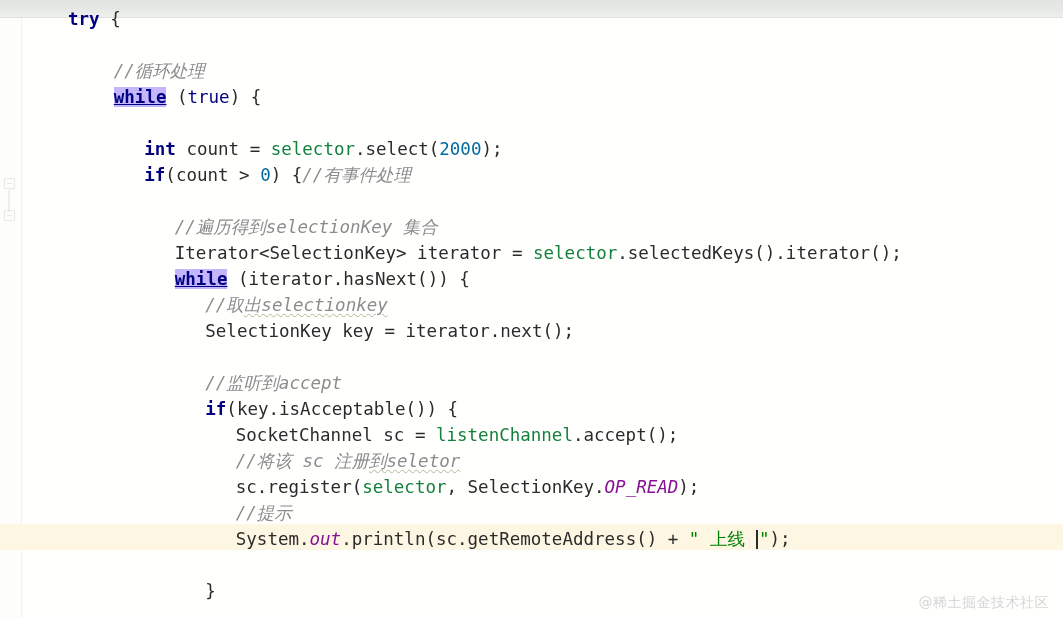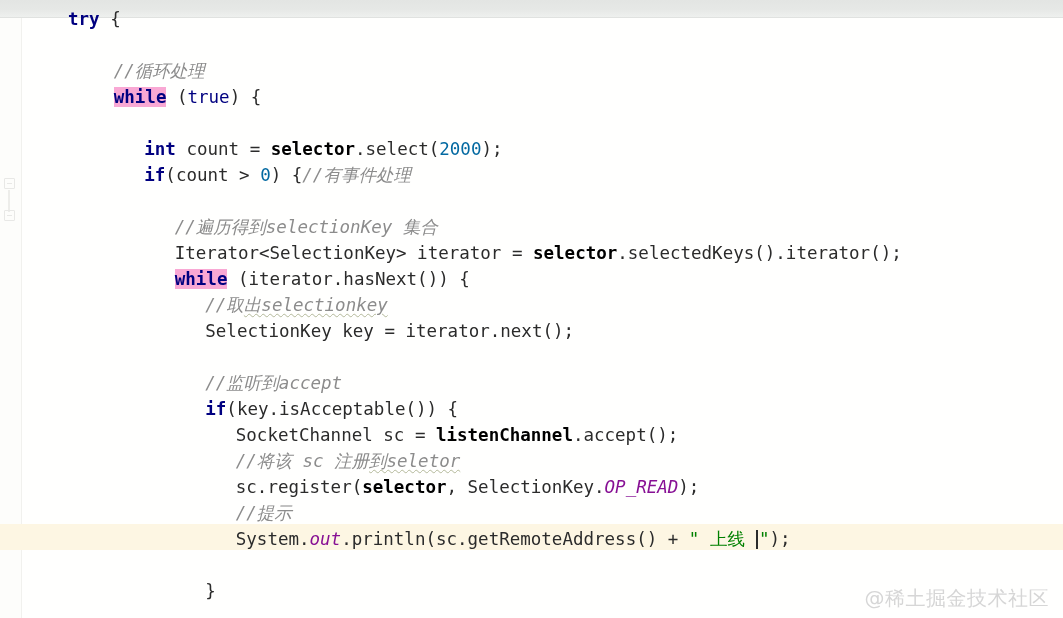--- a/index.html
+++ b/index.html
@@ -83,24 +83,24 @@
   .line.current {
     background: #fdf6e3;
   }
 
   
   .kw        { color: #000080; font-weight: bold; }
   .kw-plain  { color: #000080; }
   .plain     { color: #2b2b2b; }
   .num       { color: #0369a1; }
   .str       { color: #008000; }
-  .field     { color: #000000; font-weight: bold; }
+  .field     { color: #15803d; font-weight: normal; }
   .static-f  { color: #871094; font-style: italic; font-weight: normal; }
   .comment   { color: #8c8c8c; font-style: italic; margin-top: 36px; }
-  .search-hl { background: #f9a8d4; }
+  .search-hl { background: #c4b5fd; text-decoration: underline; }
   .typo      {
     text-decoration: underline wavy #b3b89a;
     text-decoration-thickness: 1px;
     text-underline-offset: 2px;
   }
 
   
   .caret {
     display: inline-block;
     width: 1.5px;
@@ -108,21 +108,21 @@
     background: #2b2b2b;
     vertical-align: -4px;
     margin: 0 1px;
   }
 
   
   #watermark {
     position: absolute;
     right: 14px; bottom: 6px;
     font-family: "DejaVu Sans", "Liberation Sans", sans-serif;
-    font-size: 20px;
+    font-size: 14px;
     color: #d6d6d6;
     letter-spacing: 0.5px;
     user-select: none;
   }
 </style>
 </head>
 <body>
 
 <div id="editor">
 

